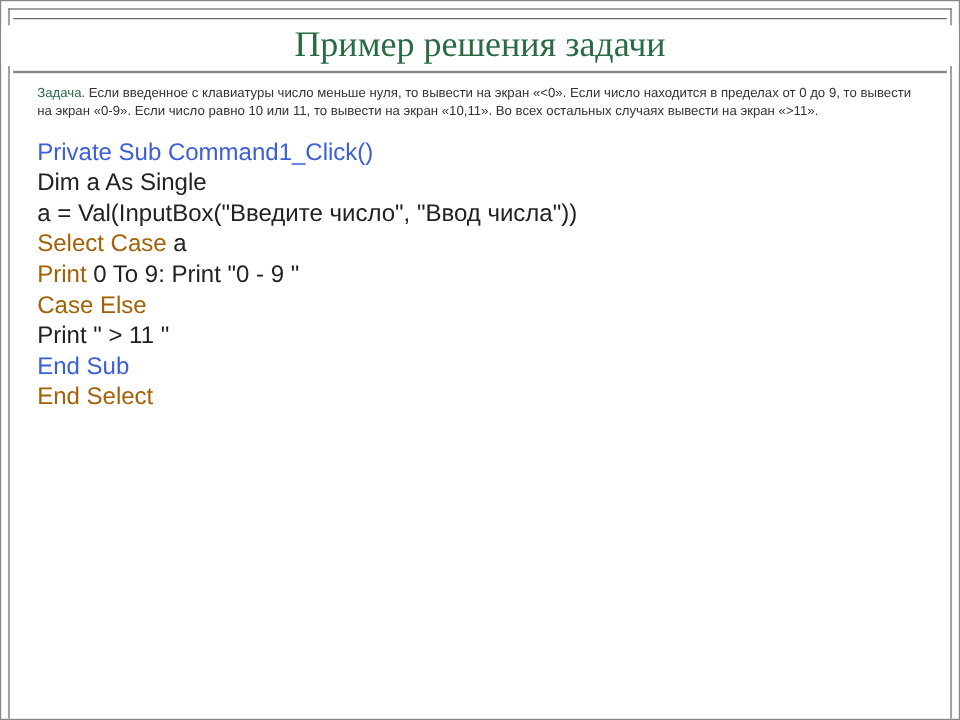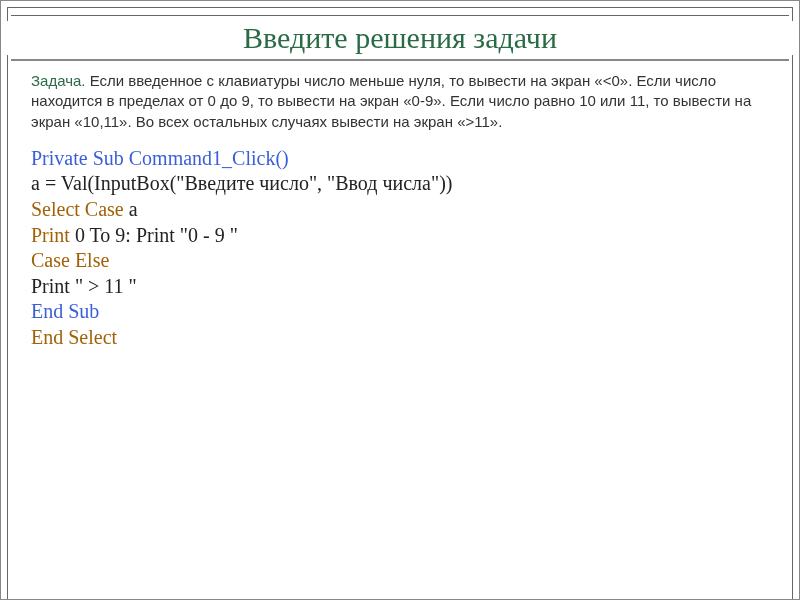--- a/index.html
+++ b/index.html
@@ -50,55 +50,56 @@
       right: 10px;
       border-top: 2px solid #888;
     }
     .content {
       position: absolute;
       top: 70px;
       left: 30px;
       right: 30px;
     }
     .task-text {
-      font-size: 15px;
+      font-size: 11px;
       color: #333;
       line-height: 1.35;
       margin-bottom: 14px;
     }
     .task-label {
       color: #2a6b45;
     }
     .code-block {
-      font-family: Liberation Serif, serif;
+      font-family: Liberation Sans, sans-serif;
       font-size: 20px;
       line-height: 1.28;
     }
     .code-line {
       white-space: pre;
     }
     .blue { color: #3a5fd8; }
     .green { color: #a16207; }
     .black { color: #222; }
   </style>
 </head>
 <body>
 
 <div class="frame-border"></div>
 <div class="title-bar-line-top"></div>
-<div class="title-bar">Введите решения задачи</div>
+<div class="title-bar">Пример решения задачи</div>
 <div class="title-bar-line-bottom"></div>
 
 <div class="content">
   <div class="task-text">
     <span class="task-label">Задача.</span><span> Если введенное с клавиатуры число меньше нуля, то вывести на экран «&lt;0». Если число находится в пределах от 0 до 9, то вывести на       экран «0-9». Если число равно 10 или 11, то вывести на экран «10,11».      Во всех остальных случаях вывести на экран «&gt;11».</span>
   </div>
 
   <div class="code-block">
     <div class="code-line blue">Private Sub Command1_Click()</div>
+    <div class="code-line black">Dim a As Single</div>
     <div class="code-line black">a = Val(InputBox("Введите число", "Ввод числа"))</div>
     <div class="code-line"><span class="green">Select Case</span><span class="black"> a</span></div>
     <div class="code-line"><span class="green">Print</span><span class="black"> 0 To 9: Print "0 - 9 "</span></div>
     <div class="code-line green">Case Else</div>
     <div class="code-line black">Print " &gt; 11 "</div>
     <div class="code-line blue">End Sub</div>
     <div class="code-line green">End Select</div>
   </div>
 </div>
 

